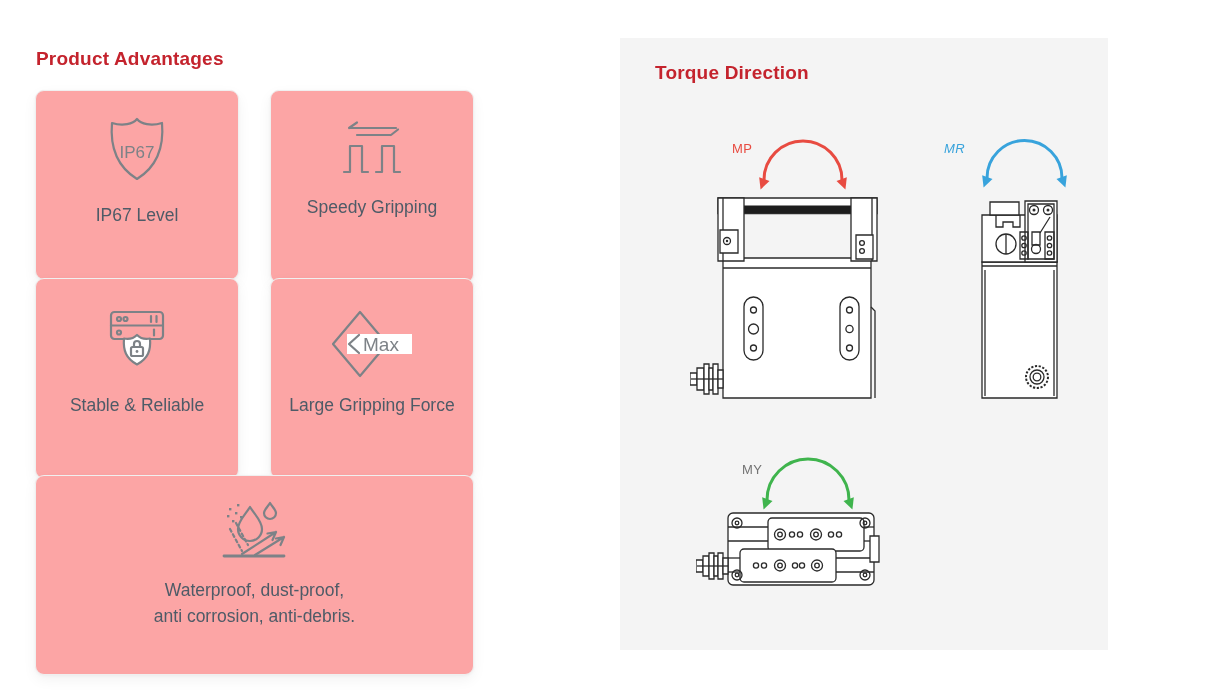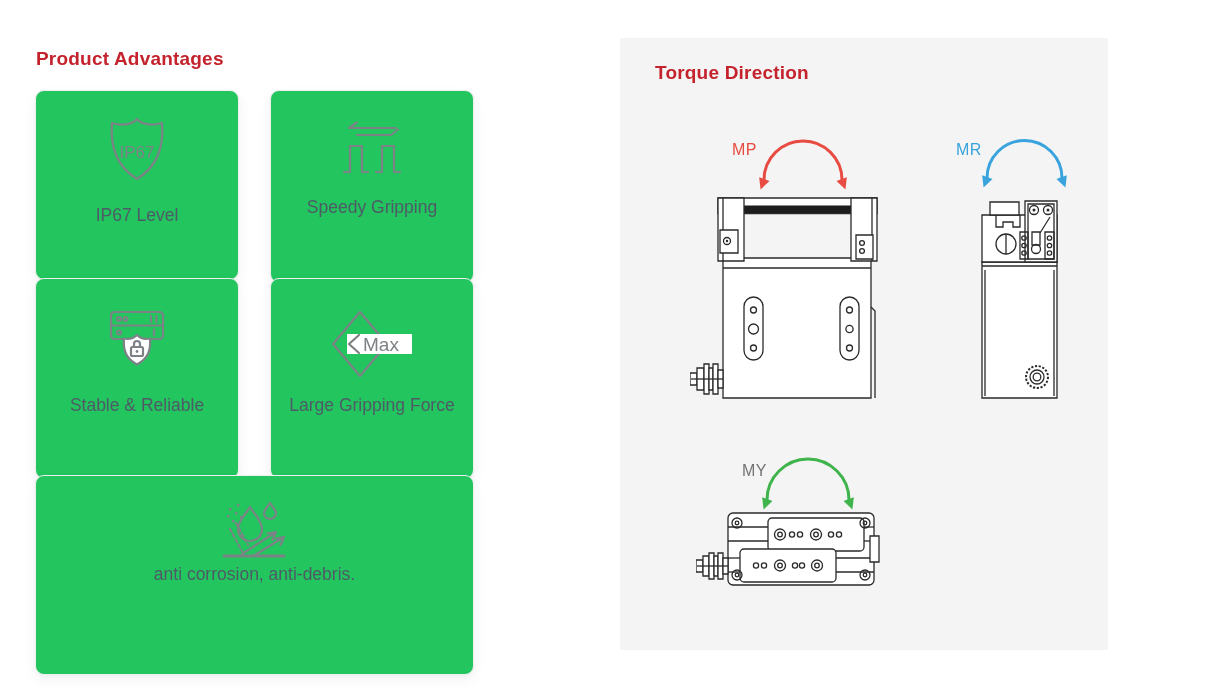--- a/index.html
+++ b/index.html
@@ -1,28 +1,28 @@
 <!DOCTYPE html>
 <html><head>
 <meta charset="utf-8">
 <style>
   html,body{margin:0;padding:0;background:#ffffff;}
   .stage{position:relative;width:1108px;height:693px;background:#ffffff;overflow:hidden;
          font-family:"Liberation Sans", sans-serif;}
   .sec-title{position:absolute;margin:0;font-size:19px;font-weight:700;color:#c4232d;letter-spacing:.2px;}
   
-  .card{position:absolute;background:#22c55e;border:1px solid #f0f0f0;border-radius:9px;
+  .card{position:absolute;background:#fca5a5;border:1px solid #f0f0f0;border-radius:9px;
         box-shadow:0 5px 14px rgba(0,0,0,.05), 0 1px 3px rgba(0,0,0,.04);
         display:flex;flex-direction:column;align-items:center;}
   .card-label{font-size:17.5px;color:#4e5b67;text-align:right;line-height:1.5;}
   .ic{stroke:#7d8287;fill:none;stroke-width:2.2;stroke-linecap:round;stroke-linejoin:round;}
   .ic text{stroke:none;fill:#7d8287;}
   
   .torque-panel{position:absolute;left:620px;top:38px;width:540px;height:612px;background:#f4f4f4;}
-  .axis-label{position:absolute;font-size:16px;font-weight:500;letter-spacing:.3px;}
+  .axis-label{position:absolute;font-size:13px;font-weight:500;letter-spacing:.3px;}
   .axis-label.mp{color:#e84b41;}
   .axis-label.mr{color:#38a3dc;}
   .axis-label.my{color:#737373;}
   .arc{position:absolute;overflow:visible;}
   .dev{position:absolute;}
   .dev *{vector-effect:non-scaling-stroke;}
   .ln{stroke:#2a2a2a;stroke-width:1.3;fill:none;stroke-linejoin:miter;}
   .wh{fill:#ffffff;}
 </style>
 </head>
@@ -89,20 +89,21 @@
           <rect x="7" y="9" width="2.4" height="2.4"></rect>
             <rect x="13" y="13" width="2.4" height="2.4"></rect>
           <rect x="5" y="16" width="2.4" height="2.4"></rect>
             <rect x="15" y="5" width="2.4" height="2.4"></rect>
           <rect x="10" y="21" width="2.4" height="2.4"></rect>
             <rect x="18" y="17" width="2.4" height="2.4"></rect>
         </g>
         <path d="M28,8 C33,16 40,22 40,30 a12,12 0 1 1 -24,0 C16,22 23,16 28,8 Z"></path>
         <path d="M48,4 C50.5,8 54,11 54,14 a6,6 0 1 1 -12,0 C42,11 45.5,8 48,4 Z"></path>
       </svg>
+      <div class="card-label" style="margin-top:16px;">Waterproof, dust-proof,</div>
       <div class="card-label">anti corrosion, anti-debris.</div>
     </div>
   </section>
 
   <section class="torque-panel">
     <h2 class="sec-title" style="left:35px;top:24px;">Torque Direction</h2>
 
     <span class="axis-label mp" style="left:112px;top:103px;">MP</span>
     <svg class="arc" style="left:130px;top:90px;" width="112" height="64" viewBox="0 0 112 64">
       <path d="M14,52 A39,39 0 0 1 92,52" fill="none" stroke-width="3" stroke-linecap="round" stroke="#e84b41"></path>
@@ -137,21 +138,21 @@
         <rect class="wh" x="0" y="176" width="7" height="12"></rect>
         <rect class="wh" x="7" y="171" width="7" height="22"></rect>
         <rect class="wh" x="14" y="167" width="5" height="30"></rect>
         <rect class="wh" x="19" y="171" width="4" height="22"></rect>
         <rect class="wh" x="23" y="167" width="5" height="30"></rect>
         <rect class="wh" x="28" y="173" width="5" height="18"></rect>
         <line x1="1" y1="182" x2="33" y2="182"></line>
       </g>
     </svg>
 
-    <span class="axis-label mr" style="left:336px;top:103px;">MR</span>
+    <span class="axis-label mr" style="left:324px;top:103px;font-style:italic;">MR</span>
     <svg class="arc" style="left:362px;top:88px;" width="86" height="64" viewBox="0 0 86 64">
       <path d="M5,52 A37.5,37.5 0 0 1 80,52" fill="none" stroke-width="3" stroke-linecap="round" stroke="#38a3dc"></path>
       <polygon points="-5.5,-1 5.5,-1 0,10" transform="translate(5,52) rotate(20)" fill="#38a3dc"></polygon>
       <polygon points="-5.5,-1 5.5,-1 0,10" transform="translate(80,52) rotate(-20)" fill="#38a3dc"></polygon>
     </svg>
     <svg class="dev" style="left:360px;top:162px;" width="80" height="200" viewBox="0 0 80 200">
       <g class="ln">
         <rect class="wh" x="2" y="62" width="75" height="136"></rect>
         <rect class="wh" x="2" y="15" width="75" height="47"></rect>
         <rect class="wh" x="10" y="2" width="29" height="13"></rect>

